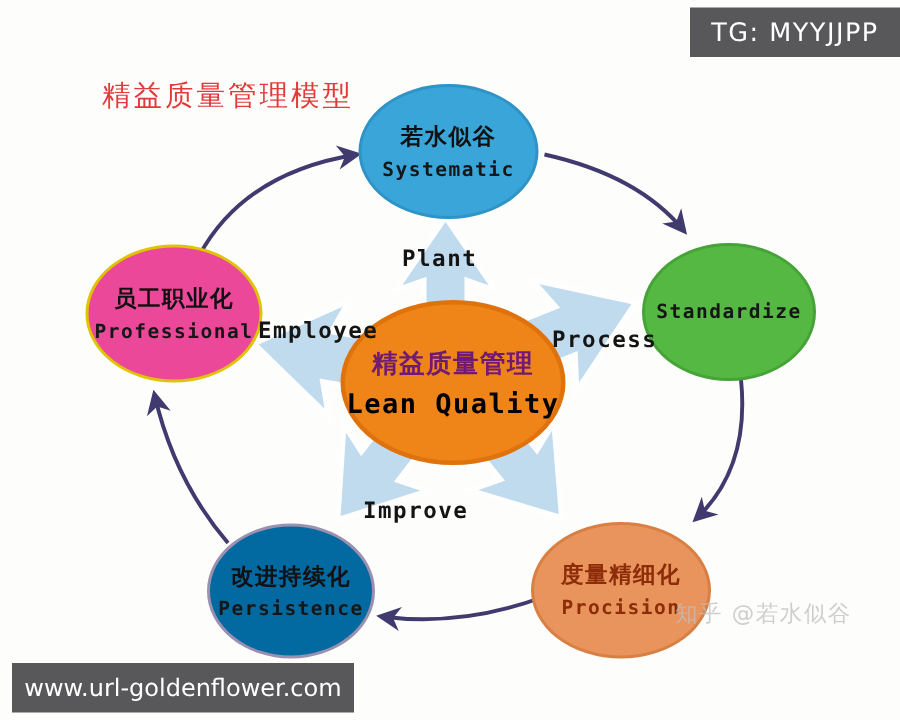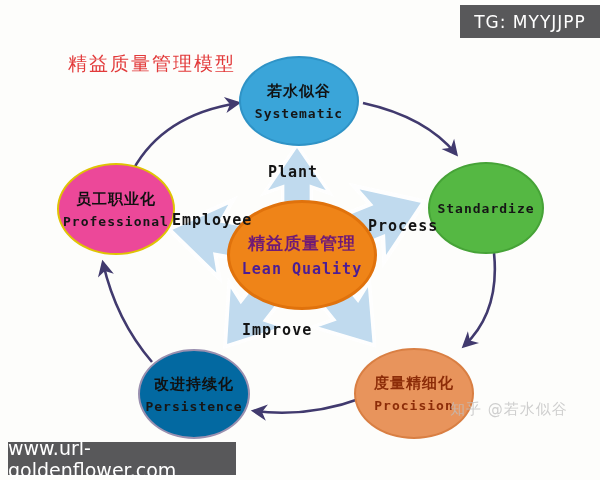--- a/index.html
+++ b/index.html
@@ -15,42 +15,42 @@
   .node .en{font-family:"DejaVu Sans Mono","Liberation Mono",monospace;font-weight:bold;
             font-size:13px;letter-spacing:1px;color:#161616;}
 
   .node-top{left:239px;top:56px;width:116px;height:86px;background:#3aa5d9;border:2px solid #2f93c6;}
   .node-right{left:428px;top:162px;width:112px;height:88px;background:#55b843;border:2px solid #46a337;}
   .node-br{left:354px;top:348px;width:116px;height:87px;background:#e8945c;border:2px solid #d97f43;}
   .node-bl{left:138px;top:349px;width:108px;height:86px;background:#0369a1;border:2px solid #9a90b0;}
   .node-left{left:57px;top:163px;width:114px;height:88px;background:#ec4899;border:2px solid #dfc304;}
   .node-center{left:227px;top:200px;width:144px;height:104px;background:#ef8418;border:3px solid #e0720c;z-index:3;}
   .node-center .zh{font-size:17px;color:#701a75;letter-spacing:1px;}
-  .node-center .en{font-size:15px;color:#4c1d95;}
+  .node-center .en{font-size:18px;color:#000000;}
   .node-br .zh,.node-br .en{color:#8c2c08;}
 
   
   .spoke-label{position:absolute;z-index:3;font-family:"DejaVu Sans Mono","Liberation Mono",monospace;
                font-weight:bold;font-size:15px;color:#141414;letter-spacing:1px;}
   .lbl-plant{left:268px;top:163px;}
   .lbl-process{left:368px;top:217px;}
   .lbl-employee{left:172px;top:211px;}
-  .lbl-improve{left:230px;top:321px;padding-left:12px;}
+  .lbl-improve{left:230px;top:331px;padding-left:12px;}
   .lbl-measure{left:342px;top:313px;}
 
   
   .page-title{position:absolute;left:68px;top:51px;z-index:4;font-size:19px;font-weight:normal;
               color:#e23a3a;letter-spacing:2px;}
 
   
   .tg-badge{position:absolute;left:460px;top:5px;width:140px;height:33px;background:#58585a;
             color:#fff;display:flex;align-items:center;justify-content:center;font-size:17px;
             letter-spacing:1px;z-index:5;}
   .url-bar{position:absolute;left:8px;top:442px;width:228px;height:33px;background:#58585a;
-           color:#fff;display:flex;align-items:center;justify-content:center;font-size:19px;z-index:5;}
+           color:#fff;display:flex;align-items:center;justify-content:center;font-size:16px;z-index:5;}
   .watermark{position:absolute;left:450px;top:400px;z-index:5;font-size:15px;color:#bfbfbf;
              opacity:.75;letter-spacing:1px;}
 </style>
 </head>
 <body>
 
 <div id="stage">
 
   <svg class="svg-layer" viewBox="0 0 600 480">
     <defs>

